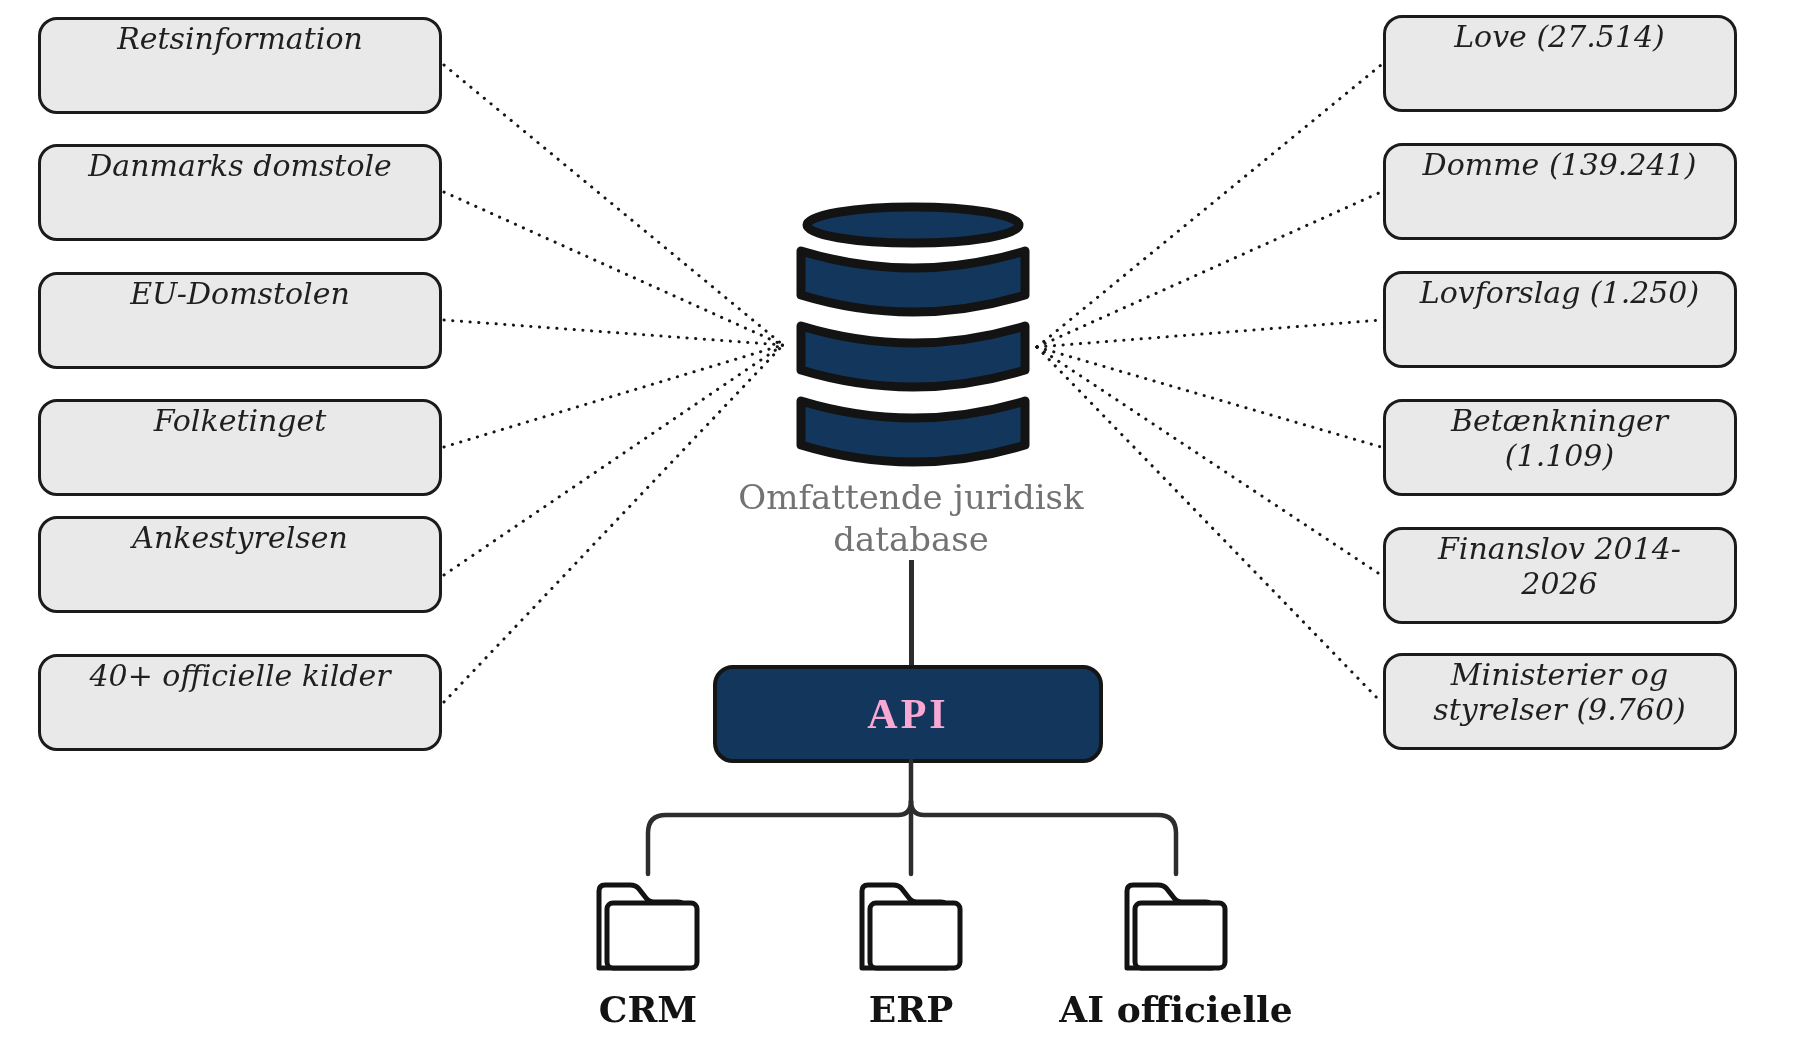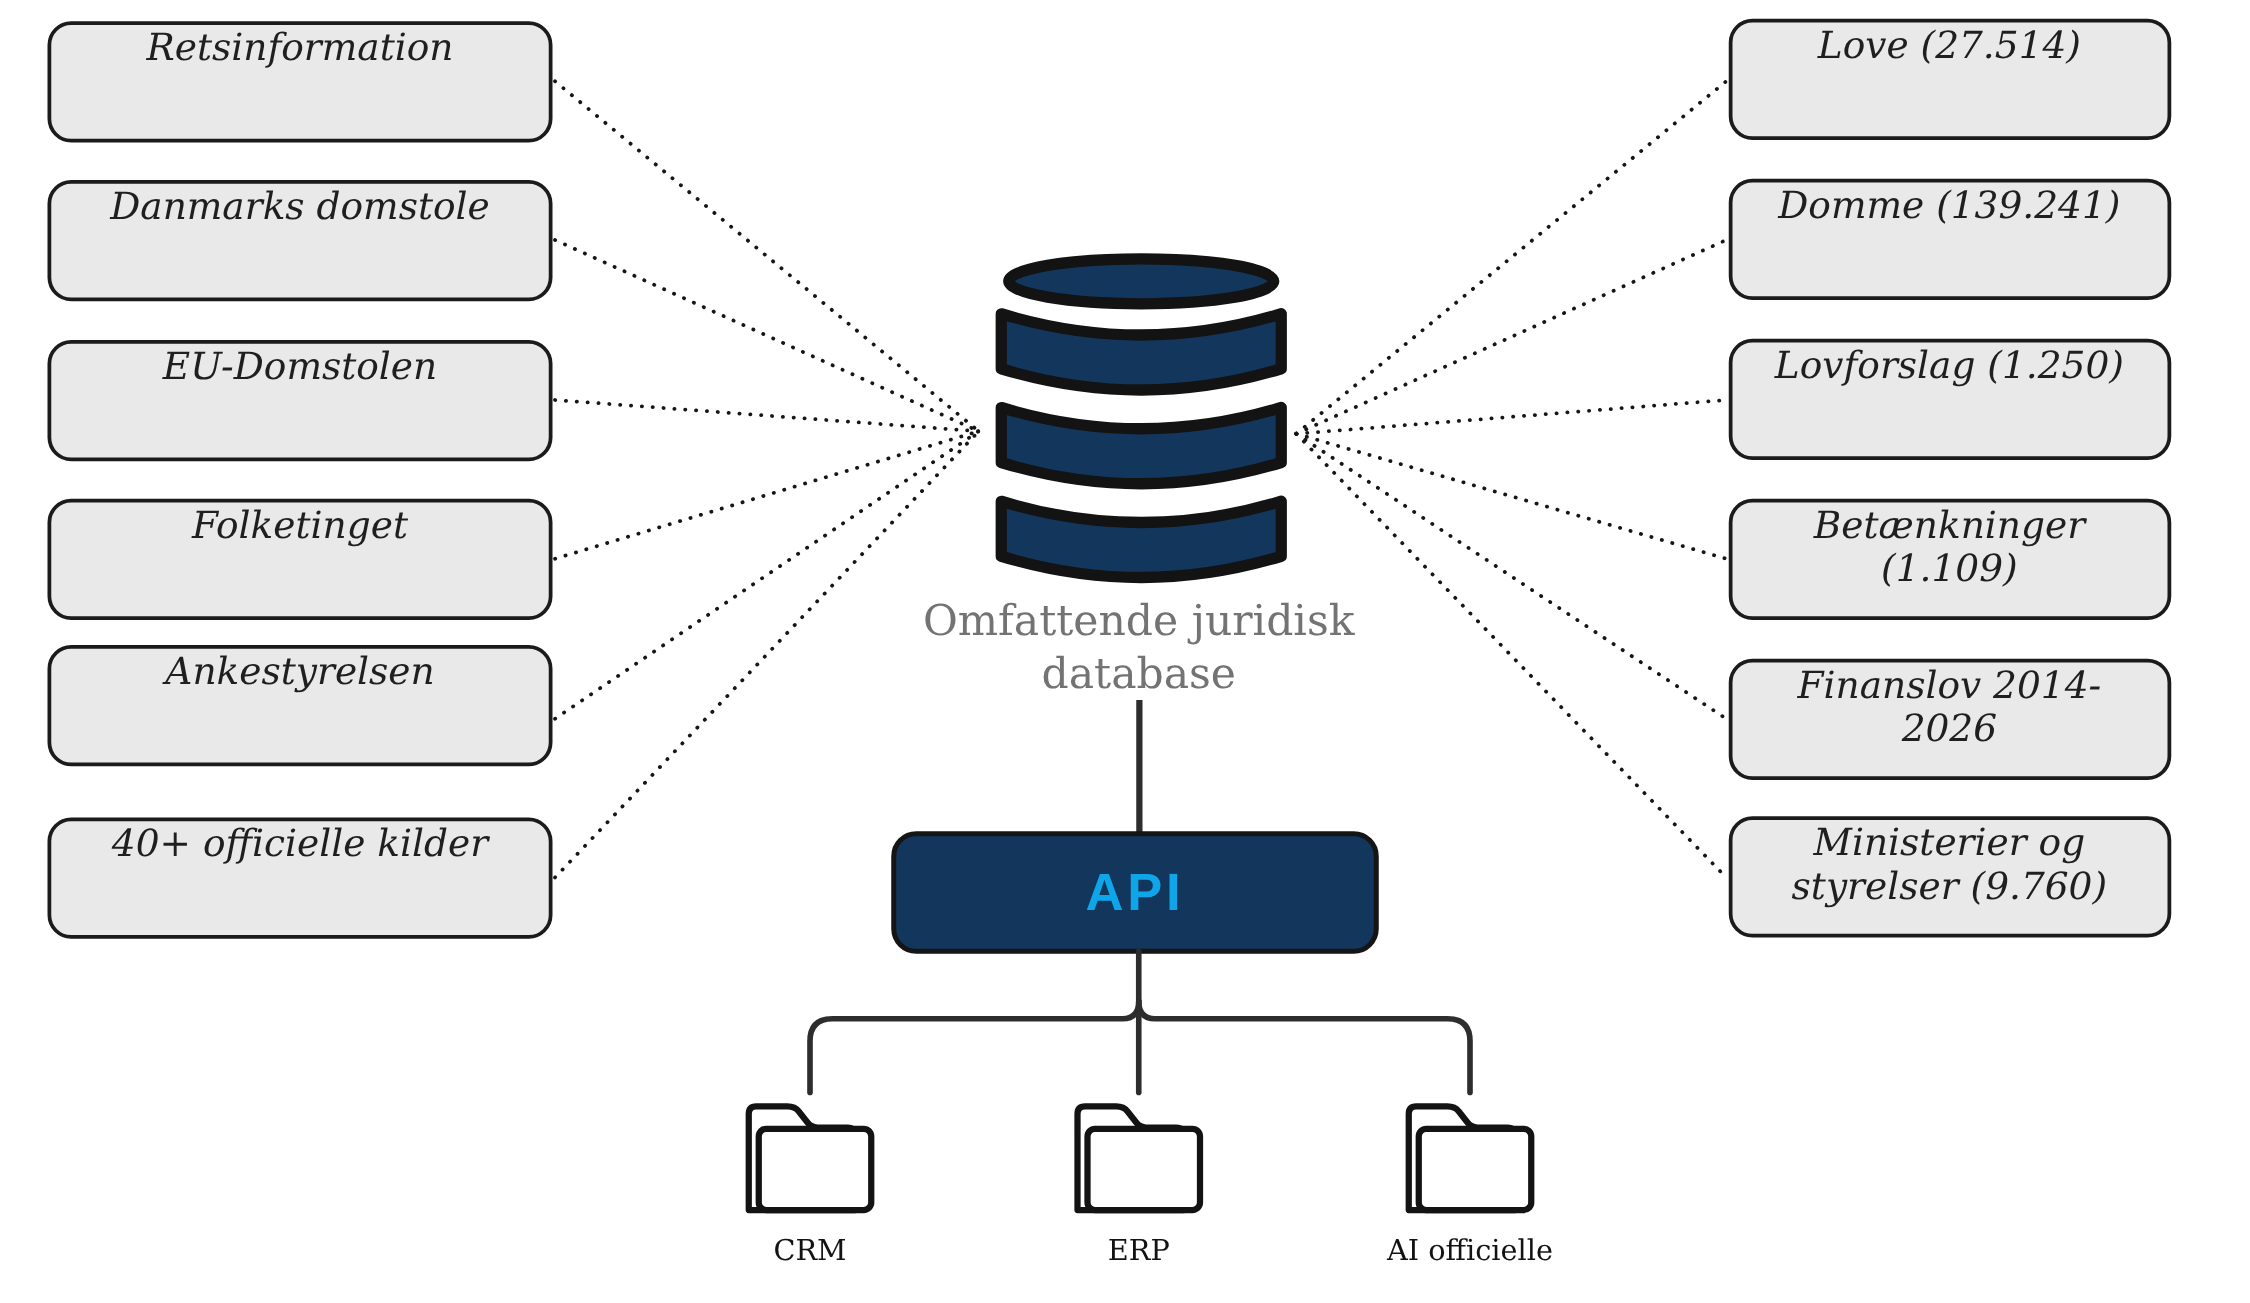--- a/index.html
+++ b/index.html
@@ -23,30 +23,30 @@
     position:absolute;left:711px;top:476px;width:400px;
     font-size:34px;line-height:1.24;color:#737373;text-align:center;
   }
   .db-api-line{position:absolute;left:909px;top:560px;width:5px;height:106px;background:#2d2d2d;}
   .api-box{
     position:absolute;left:713px;top:665px;width:390px;height:98px;box-sizing:border-box;
     background:#13375c;border:4px solid #151515;border-radius:20px;
     display:flex;align-items:center;justify-content:center;
   }
   .api-label{
-    font-family:Liberation Sans, sans-serif;font-weight:bold;
-    font-size:42px;color:#0ea5e9;letter-spacing:3px;
+    font-family:Liberation Serif, serif;font-weight:bold;
+    font-size:42px;color:#f9a8d4;letter-spacing:3px;
   }
   .folder{position:absolute;top:877px;}
   .folder.f1{left:593px;}
   .folder.f2{left:856px;}
   .folder.f3{left:1121px;}
   .consumer-label{
     position:absolute;top:988px;width:280px;text-align:center;
-    font-size:23px;color:#131313;
+    font-size:36px;color:#131313;font-weight:bold;
   }
   .consumer-label.c1{left:508px;}
   .consumer-label.c2{left:771px;text-align:center;}
   .consumer-label.c3{left:1036px;}
 </style>
 </head>
 <body>
 
 <div class="canvas">
 

